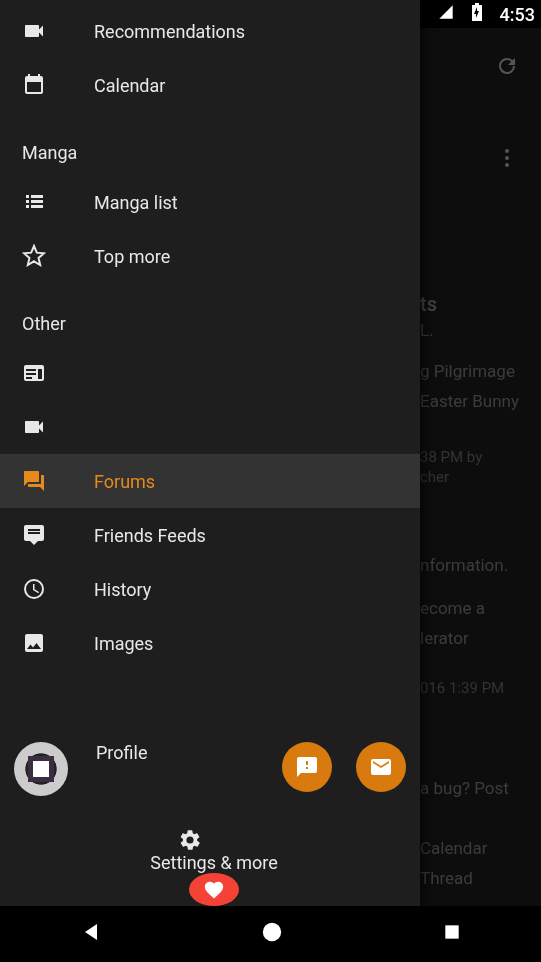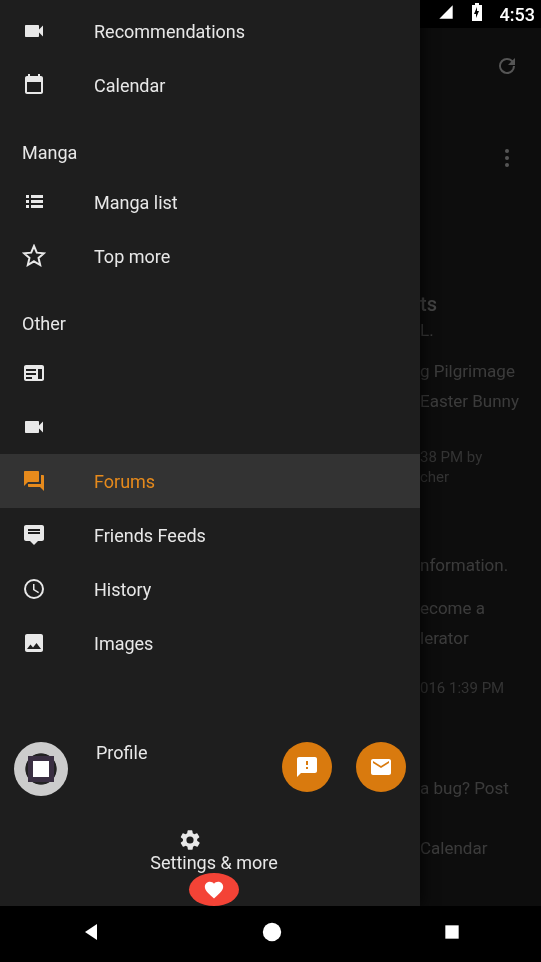--- a/index.html
+++ b/index.html
@@ -266,20 +266,21 @@
     <div class="bg-item">nformation.</div>
     <div style="height:14px"></div>
     <div class="bg-item">ecome a</div>
     <div class="bg-item">lerator</div>
     <div style="height:14px"></div>
     <div class="bg-meta">016 1:39 PM</div>
     <div style="height:56px"></div>
     <div class="bg-item">a bug? Post</div>
     <div style="height:30px"></div>
     <div class="bg-item">Calendar</div>
+    <div class="bg-item">Thread</div>
   </div>
 </div>
 
 <div class="scrim"></div>
 
 <div class="drawer">
   <div class="drawer-scroll">
 
     <div class="drawer-item" style="margin-top:4px;">
       <span class="icon-slot">

